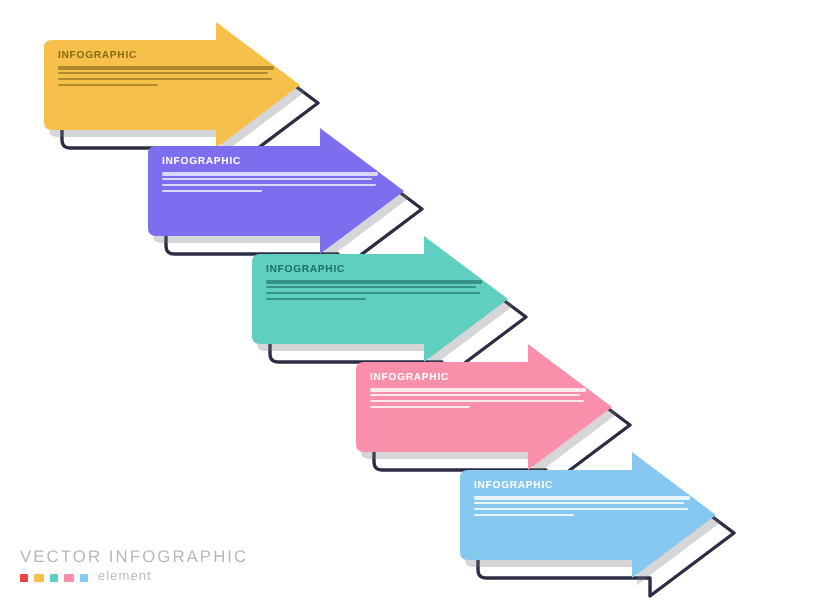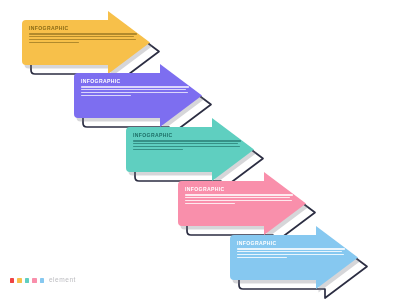--- a/index.html
+++ b/index.html
@@ -115,20 +115,21 @@
           <span class="ln" style="width: 100%; background: rgba(255, 255, 255, 0.82);"></span>
           <span class="ln" style="width: 97%; background: rgba(255, 255, 255, 0.82);"></span>
           <span class="ln" style="width: 99%; background: rgba(255, 255, 255, 0.82);"></span>
           <span class="ln" style="width: 46%; background: rgba(255, 255, 255, 0.82);"></span>
         </div>
       </div>
     </div>
   </div>
 
 <div id="brand">
+  <div id="brand-title">VECTOR  INFOGRAPHIC</div>
   <div id="brand-row">
       <span class="sw" style="background: rgb(239, 68, 68);"></span>
       <span class="sw" style="background: rgb(247, 192, 74);"></span>
       <span class="sw" style="background: rgb(95, 207, 192);"></span>
       <span class="sw" style="background: rgb(249, 143, 171);"></span>
       <span class="sw" style="background: rgb(134, 200, 240);"></span>
       <span id="brand-sub">element</span>
     </div>
 </div>
 

